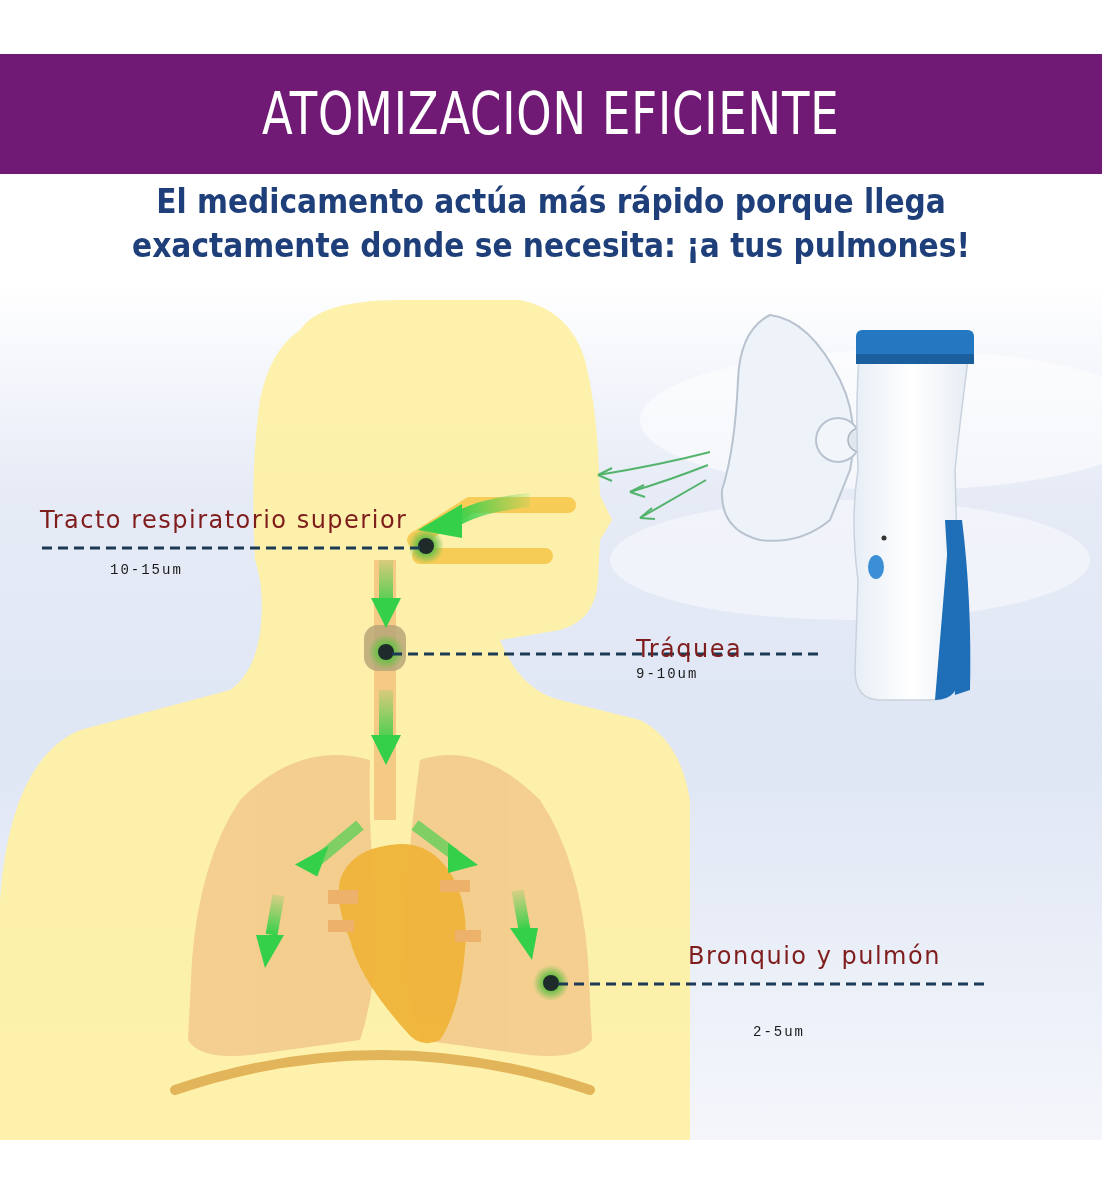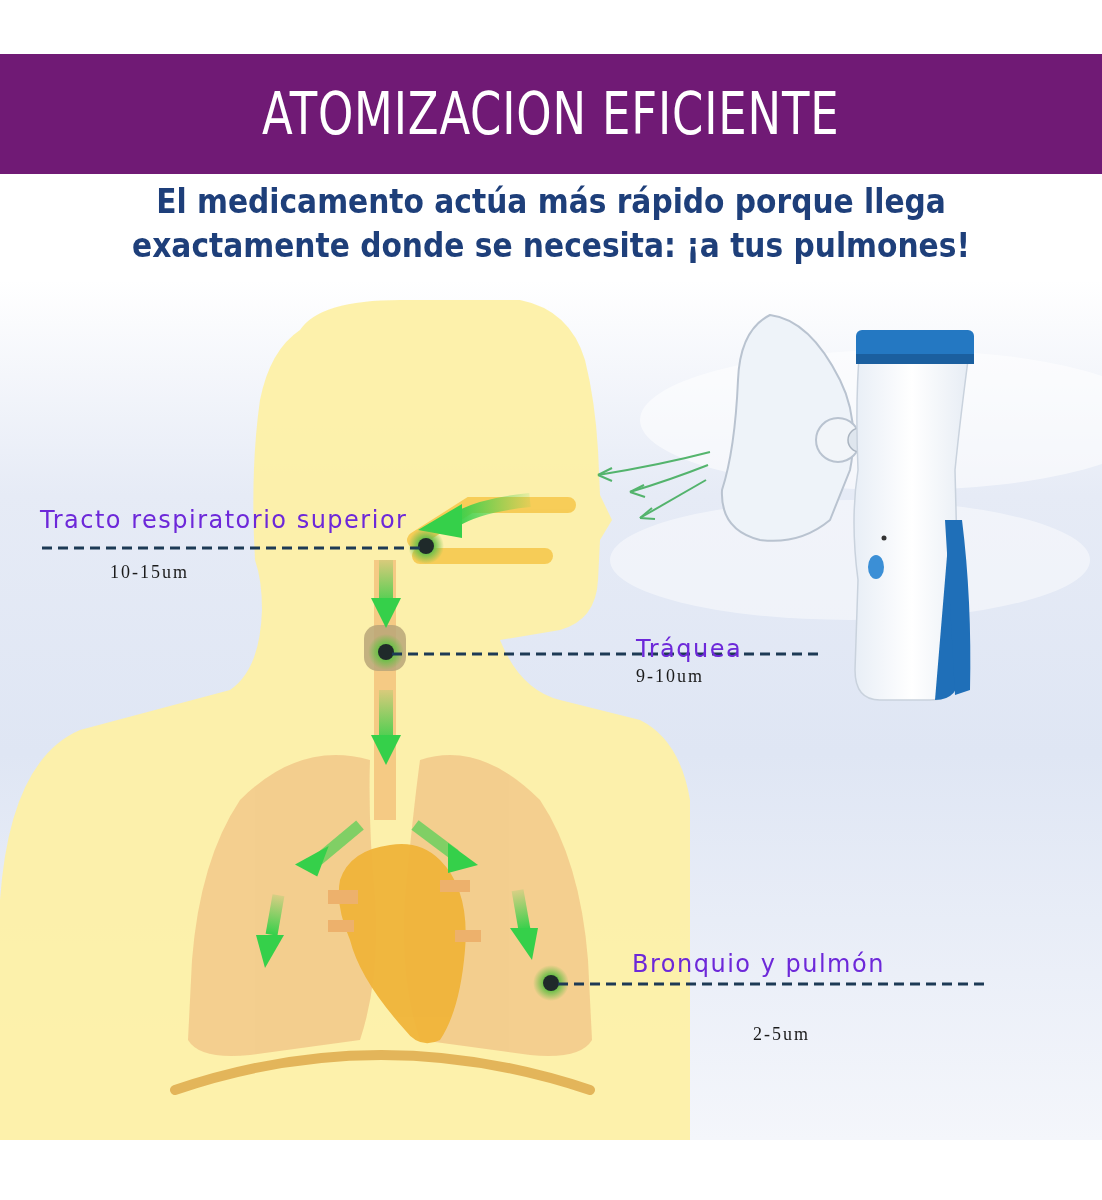--- a/index.html
+++ b/index.html
@@ -23,27 +23,27 @@
     text-align: center; color: #1e3f7a;
     font-family: "DejaVu Sans", sans-serif; font-weight: bold;
     font-size: 33px; line-height: 44px;
     transform: scaleX(0.9);
   }
   .scene {
     position: absolute; left: 0; top: 280px; width: 1102px; height: 860px;
   }
   .scene svg { position: absolute; left: 0; top: 0; }
   .label {
-    position: absolute; color: #6d28d9;
+    position: absolute; color: #7f1d1d;
     font-family: "DejaVu Sans", sans-serif; font-size: 24px;
     letter-spacing: 1.5px; white-space: nowrap;
   }
   .size {
     position: absolute; color: #1a1a1a;
-    font-family: Liberation Serif, serif; font-size: 18px;
+    font-family: Liberation Mono, monospace; font-size: 14px;
     letter-spacing: 2px; white-space: nowrap;
   }
 </style>
 </head>
 <body>
 
 <div class="banner">
   <h1>ATOMIZACION EFICIENTE</h1>
 </div>
 
@@ -169,15 +169,15 @@
       <circle cx="884" cy="538" r="2.5" fill="#333"></circle>
     </g>
   </svg>
 
   <div class="label" style="left:40px; top:226px;">Tracto respiratorio superior</div>
   <div class="size" style="left:110px; top:282px;">10-15um</div>
 
   <div class="label" style="left:636px; top:330px;margin-top:25px;">Tráquea</div>
   <div class="size" style="left:636px; top:386px;">9-10um</div>
 
-  <div class="label" style="left:632px; top:662px;margin-top:8px;">Bronquio y pulmón</div>
+  <div class="label" style="left:688px; top:662px;">Bronquio y pulmón</div>
   <div class="size" style="left:753px; top:744px;">2-5um</div>
 </div>
 
 </body></html>

